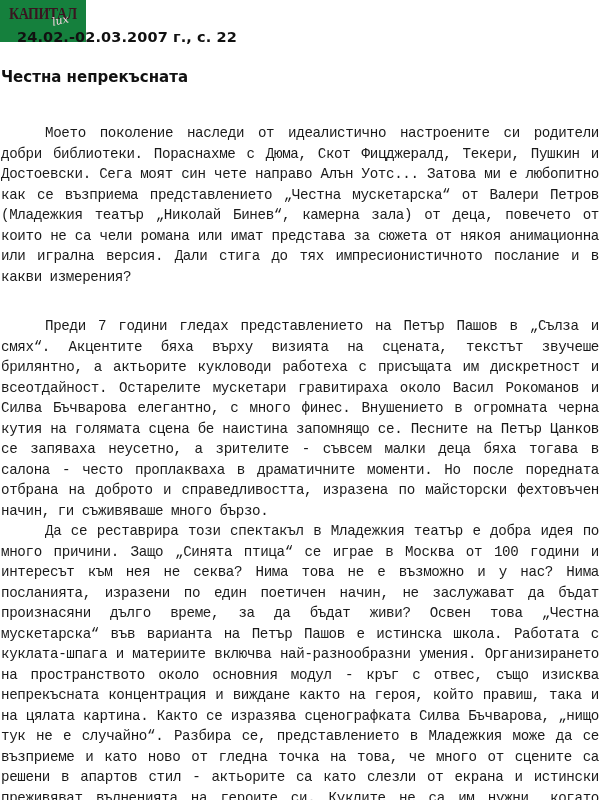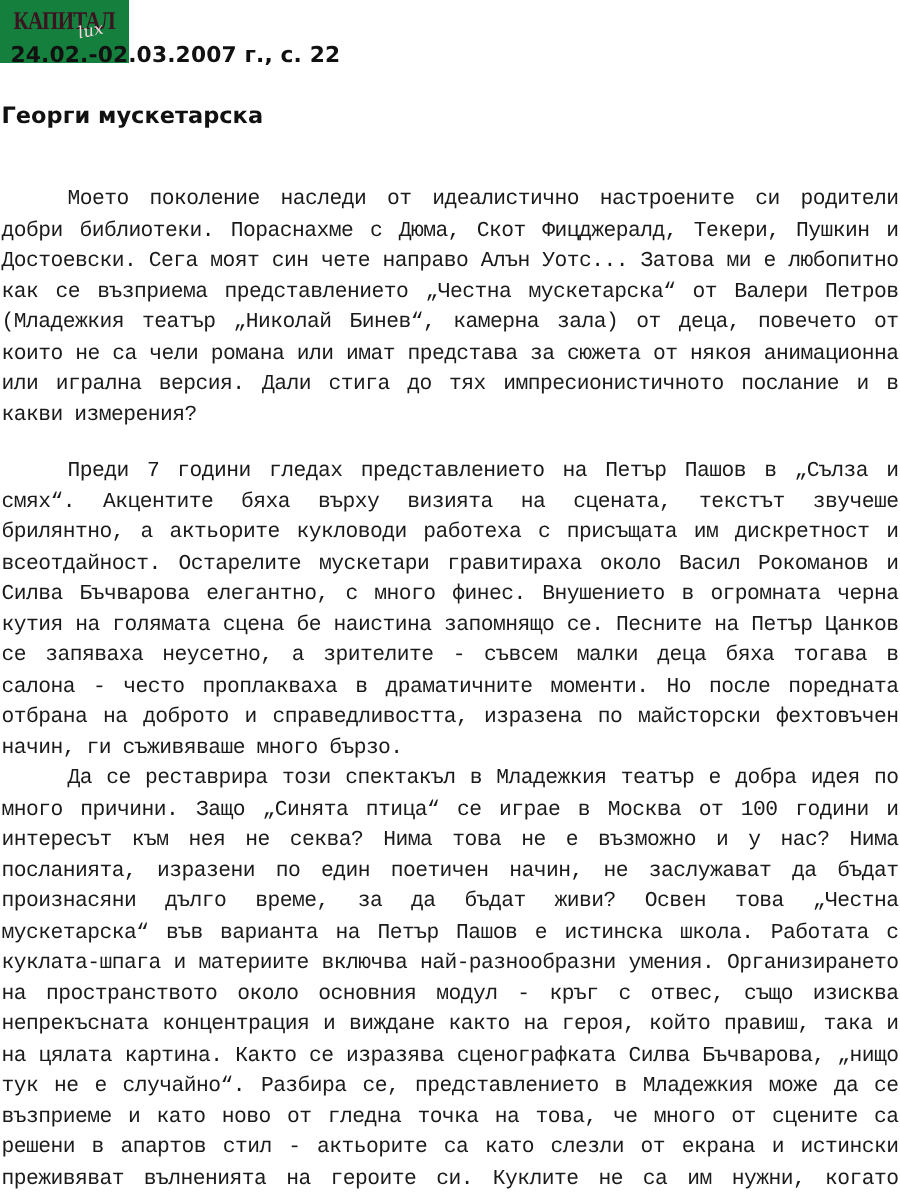--- a/index.html
+++ b/index.html
@@ -41,21 +41,21 @@
       left: 52px;
       top: 14px;
       font-family: "DejaVu Serif", serif;
       font-style: italic;
       font-size: 11px;
       color: #f5d5e0;
       transform: rotate(-12deg);
     }
     .date-line {
       position: absolute;
-      left: 7px;
+      left: 17px;
       top: 29px;
       font-family: "DejaVu Sans", sans-serif;
       font-size: 14.5px;
       font-weight: bold;
       color: #111;
       letter-spacing: 0.1px;
     }
     .title {
       position: absolute;
       left: 1px;
@@ -77,32 +77,32 @@
     }
     .article p {
       margin: 0;
       text-align: justify;
       text-indent: 44px;
       letter-spacing: -0.35px;
       word-spacing: -0.5px;
       font-family: Liberation Mono, monospace;
     }
     .article p.gap {
-      margin-top: 17px;
+      margin-top: 29px;
     }
   </style>
 </head>
 <body>
 
 <div class="logo">
   <span class="logo-main">КАПИТАЛ</span>
   <span class="logo-script">lux</span>
 </div>
 
 <div class="date-line">24.02.-02.03.2007 г., с. 22</div>
 
-<h1 class="title" style="margin:0;">Георги мускетарска</h1>
+<h1 class="title" style="margin:0;">Честна непрекъсната</h1>
 
 <div class="article">
   <p>Моето поколение наследи от идеалистично настроените си родители добри библиотеки. Пораснахме с Дюма, Скот Фицджералд, Текери, Пушкин и Достоевски. Сега моят син чете направо Алън Уотс... Затова ми е любопитно как се възприема представлението „Честна мускетарска“ от Валери Петров (Младежкия театър „Николай Бинев“, камерна зала) от деца, повечето от които не са чели романа или имат представа за сюжета от някоя анимационна или игрална версия. Дали стига до тях импресионистичното послание и в какви измерения?</p>
   <p class="gap">Преди 7 години гледах представлението на Петър Пашов в „Сълза и смях“. Акцентите бяха върху визията на сцената, текстът звучеше брилянтно, а актьорите кукловоди работеха с присъщата им дискретност и всеотдайност. Остарелите мускетари гравитираха около Васил Рокоманов и Силва Бъчварова елегантно, с много финес. Внушението в огромната черна кутия на голямата сцена бе наистина запомнящо се. Песните на Петър Цанков се запяваха неусетно, а зрителите - съвсем малки деца бяха тогава в салона - често проплакваха в драматичните моменти. Но после поредната отбрана на доброто и справедливостта, изразена по майсторски фехтовъчен начин, ги съживяваше много бързо.</p>
   <p>Да се реставрира този спектакъл в Младежкия театър е добра идея по много причини. Защо „Синята птица“ се играе в Москва от 100 години и интересът към нея не секва? Нима това не е възможно и у нас? Нима посланията, изразени по един поетичен начин, не заслужават да бъдат произнасяни дълго време, за да бъдат живи? Освен това „Честна мускетарска“ във варианта на Петър Пашов е истинска школа. Работата с куклата-шпага и материите включва най-разнообразни умения. Организирането на пространството около основния модул - кръг с отвес, също изисква непрекъсната концентрация и виждане както на героя, който правиш, така и на цялата картина. Както се изразява сценографката Силва Бъчварова, „нищо тук не е случайно“. Разбира се, представлението в Младежкия може да се възприеме и като ново от гледна точка на това, че много от сцените са решени в апартов стил - актьорите са като слезли от екрана и истински преживяват вълненията на героите си. Куклите не са им нужни, когато изразяват крехките и преходни състояния на самота, предателство, тленост. Режисьорът им е помогнал (не без активното съдействие на госта Георги Спасов, професионален кукловод, в ролята на</p>
 </div>
 
 </body></html>

